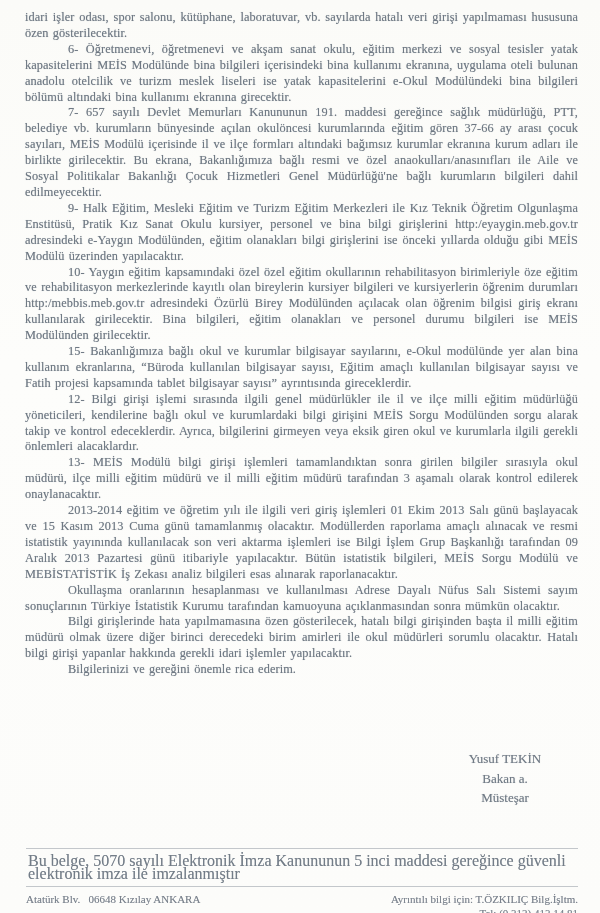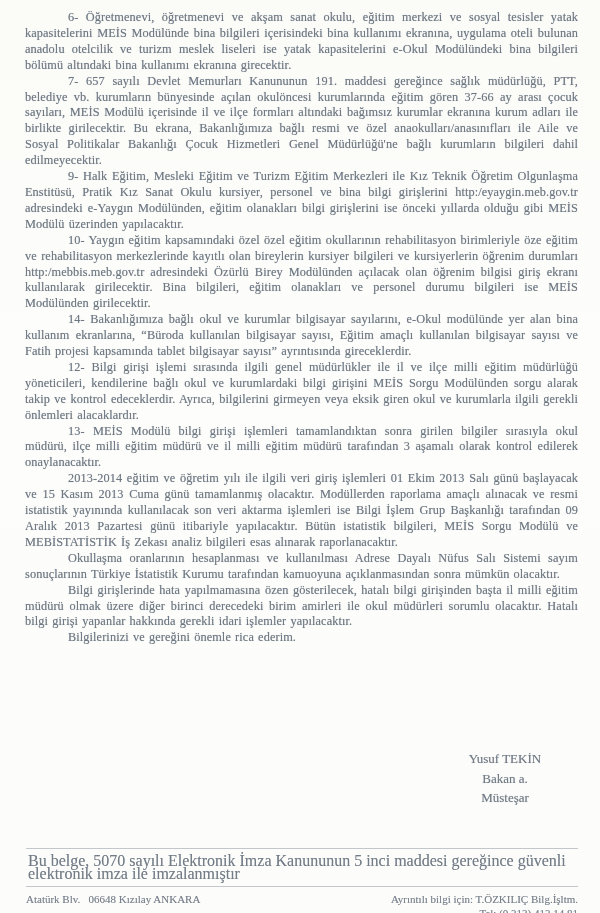--- a/index.html
+++ b/index.html
@@ -82,25 +82,26 @@
   }
   .col-left { text-align: left; }
   .col-right { text-align: right; }
 </style>
 </head>
 <body>
 
 <div class="page">
 
   <div class="body-text">
+    <p class="para noindent">idari işler odası, spor salonu, kütüphane, laboratuvar, vb. sayılarda hatalı veri girişi yapılmaması hususuna özen gösterilecektir.</p>
     <p class="para">6- Öğretmenevi, öğretmenevi ve akşam sanat okulu, eğitim merkezi ve sosyal tesisler yatak kapasitelerini MEİS Modülünde bina bilgileri içerisindeki bina kullanımı ekranına, uygulama oteli bulunan anadolu otelcilik ve turizm meslek liseleri ise yatak kapasitelerini e-Okul Modülündeki bina bilgileri bölümü altındaki bina kullanımı ekranına girecektir.</p>
     <p class="para">7- 657 sayılı Devlet Memurları Kanununun 191. maddesi gereğince sağlık müdürlüğü, PTT, belediye vb. kurumların bünyesinde açılan okulöncesi kurumlarında eğitim gören 37-66 ay arası çocuk sayıları, MEİS Modülü içerisinde il ve ilçe formları altındaki bağımsız kurumlar ekranına kurum adları ile birlikte girilecektir. Bu ekrana, Bakanlığımıza bağlı resmi ve özel anaokulları/anasınıfları ile Aile ve Sosyal Politikalar Bakanlığı Çocuk Hizmetleri Genel Müdürlüğü'ne bağlı kurumların bilgileri dahil edilmeyecektir.</p>
     <p class="para">9- Halk Eğitim, Mesleki Eğitim ve Turizm Eğitim Merkezleri ile Kız Teknik Öğretim Olgunlaşma Enstitüsü, Pratik Kız Sanat Okulu kursiyer, personel ve bina bilgi girişlerini http:/eyaygin.meb.gov.tr adresindeki e-Yaygın Modülünden, eğitim olanakları bilgi girişlerini ise önceki yıllarda olduğu gibi MEİS Modülü üzerinden yapılacaktır.</p>
     <p class="para">10- Yaygın eğitim kapsamındaki özel özel eğitim okullarının rehabilitasyon birimleriyle öze eğitim ve rehabilitasyon merkezlerinde kayıtlı olan bireylerin kursiyer bilgileri ve kursiyerlerin öğrenim durumları http:/mebbis.meb.gov.tr adresindeki Özürlü Birey Modülünden açılacak olan öğrenim bilgisi giriş ekranı kullanılarak girilecektir. Bina bilgileri, eğitim olanakları ve personel durumu bilgileri ise MEİS Modülünden girilecektir.</p>
-    <p class="para">14- Bakanlığımıza bağlı okul ve kurumlar bilgisayar sayılarını, e-Okul modülünde yer alan bina kullanım ekranlarına, “Büroda kullanılan bilgisayar sayısı, Eğitim amaçlı kullanılan bilgisayar sayısı ve Fatih projesi kapsamında tablet bilgisayar sayısı” ayrıntısında gireceklerdir.</p>
+    <p class="para">15- Bakanlığımıza bağlı okul ve kurumlar bilgisayar sayılarını, e-Okul modülünde yer alan bina kullanım ekranlarına, “Büroda kullanılan bilgisayar sayısı, Eğitim amaçlı kullanılan bilgisayar sayısı ve Fatih projesi kapsamında tablet bilgisayar sayısı” ayrıntısında gireceklerdir.</p>
     <p class="para">12- Bilgi girişi işlemi sırasında ilgili genel müdürlükler ile il ve ilçe milli eğitim müdürlüğü yöneticileri, kendilerine bağlı okul ve kurumlardaki bilgi girişini MEİS Sorgu Modülünden sorgu alarak takip ve kontrol edeceklerdir. Ayrıca, bilgilerini girmeyen veya eksik giren okul ve kurumlarla ilgili gerekli önlemleri alacaklardır.</p>
     <p class="para">13- MEİS Modülü bilgi girişi işlemleri tamamlandıktan sonra girilen bilgiler sırasıyla okul müdürü, ilçe milli eğitim müdürü ve il milli eğitim müdürü tarafından 3 aşamalı olarak kontrol edilerek onaylanacaktır.</p>
     <p class="para">2013-2014 eğitim ve öğretim yılı ile ilgili veri giriş işlemleri 01 Ekim 2013 Salı günü başlayacak ve 15 Kasım 2013 Cuma günü tamamlanmış olacaktır. Modüllerden raporlama amaçlı alınacak ve resmi istatistik yayınında kullanılacak son veri aktarma işlemleri ise Bilgi İşlem Grup Başkanlığı tarafından 09 Aralık 2013 Pazartesi günü itibariyle yapılacaktır. Bütün istatistik bilgileri, MEİS Sorgu Modülü ve MEBİSTATİSTİK İş Zekası analiz bilgileri esas alınarak raporlanacaktır.</p>
     <p class="para">Okullaşma oranlarının hesaplanması ve kullanılması Adrese Dayalı Nüfus Salı Sistemi sayım sonuçlarının Türkiye İstatistik Kurumu tarafından kamuoyuna açıklanmasından sonra mümkün olacaktır.</p>
     <p class="para">Bilgi girişlerinde hata yapılmamasına özen gösterilecek, hatalı bilgi girişinden başta il milli eğitim müdürü olmak üzere diğer birinci derecedeki birim amirleri ile okul müdürleri sorumlu olacaktır. Hatalı bilgi girişi yapanlar hakkında gerekli idari işlemler yapılacaktır.</p>
     <p class="para">Bilgilerinizi ve gereğini önemle rica ederim.</p>
   </div>
 
   <div class="signature">
     <div>Yusuf TEKİN</div>

